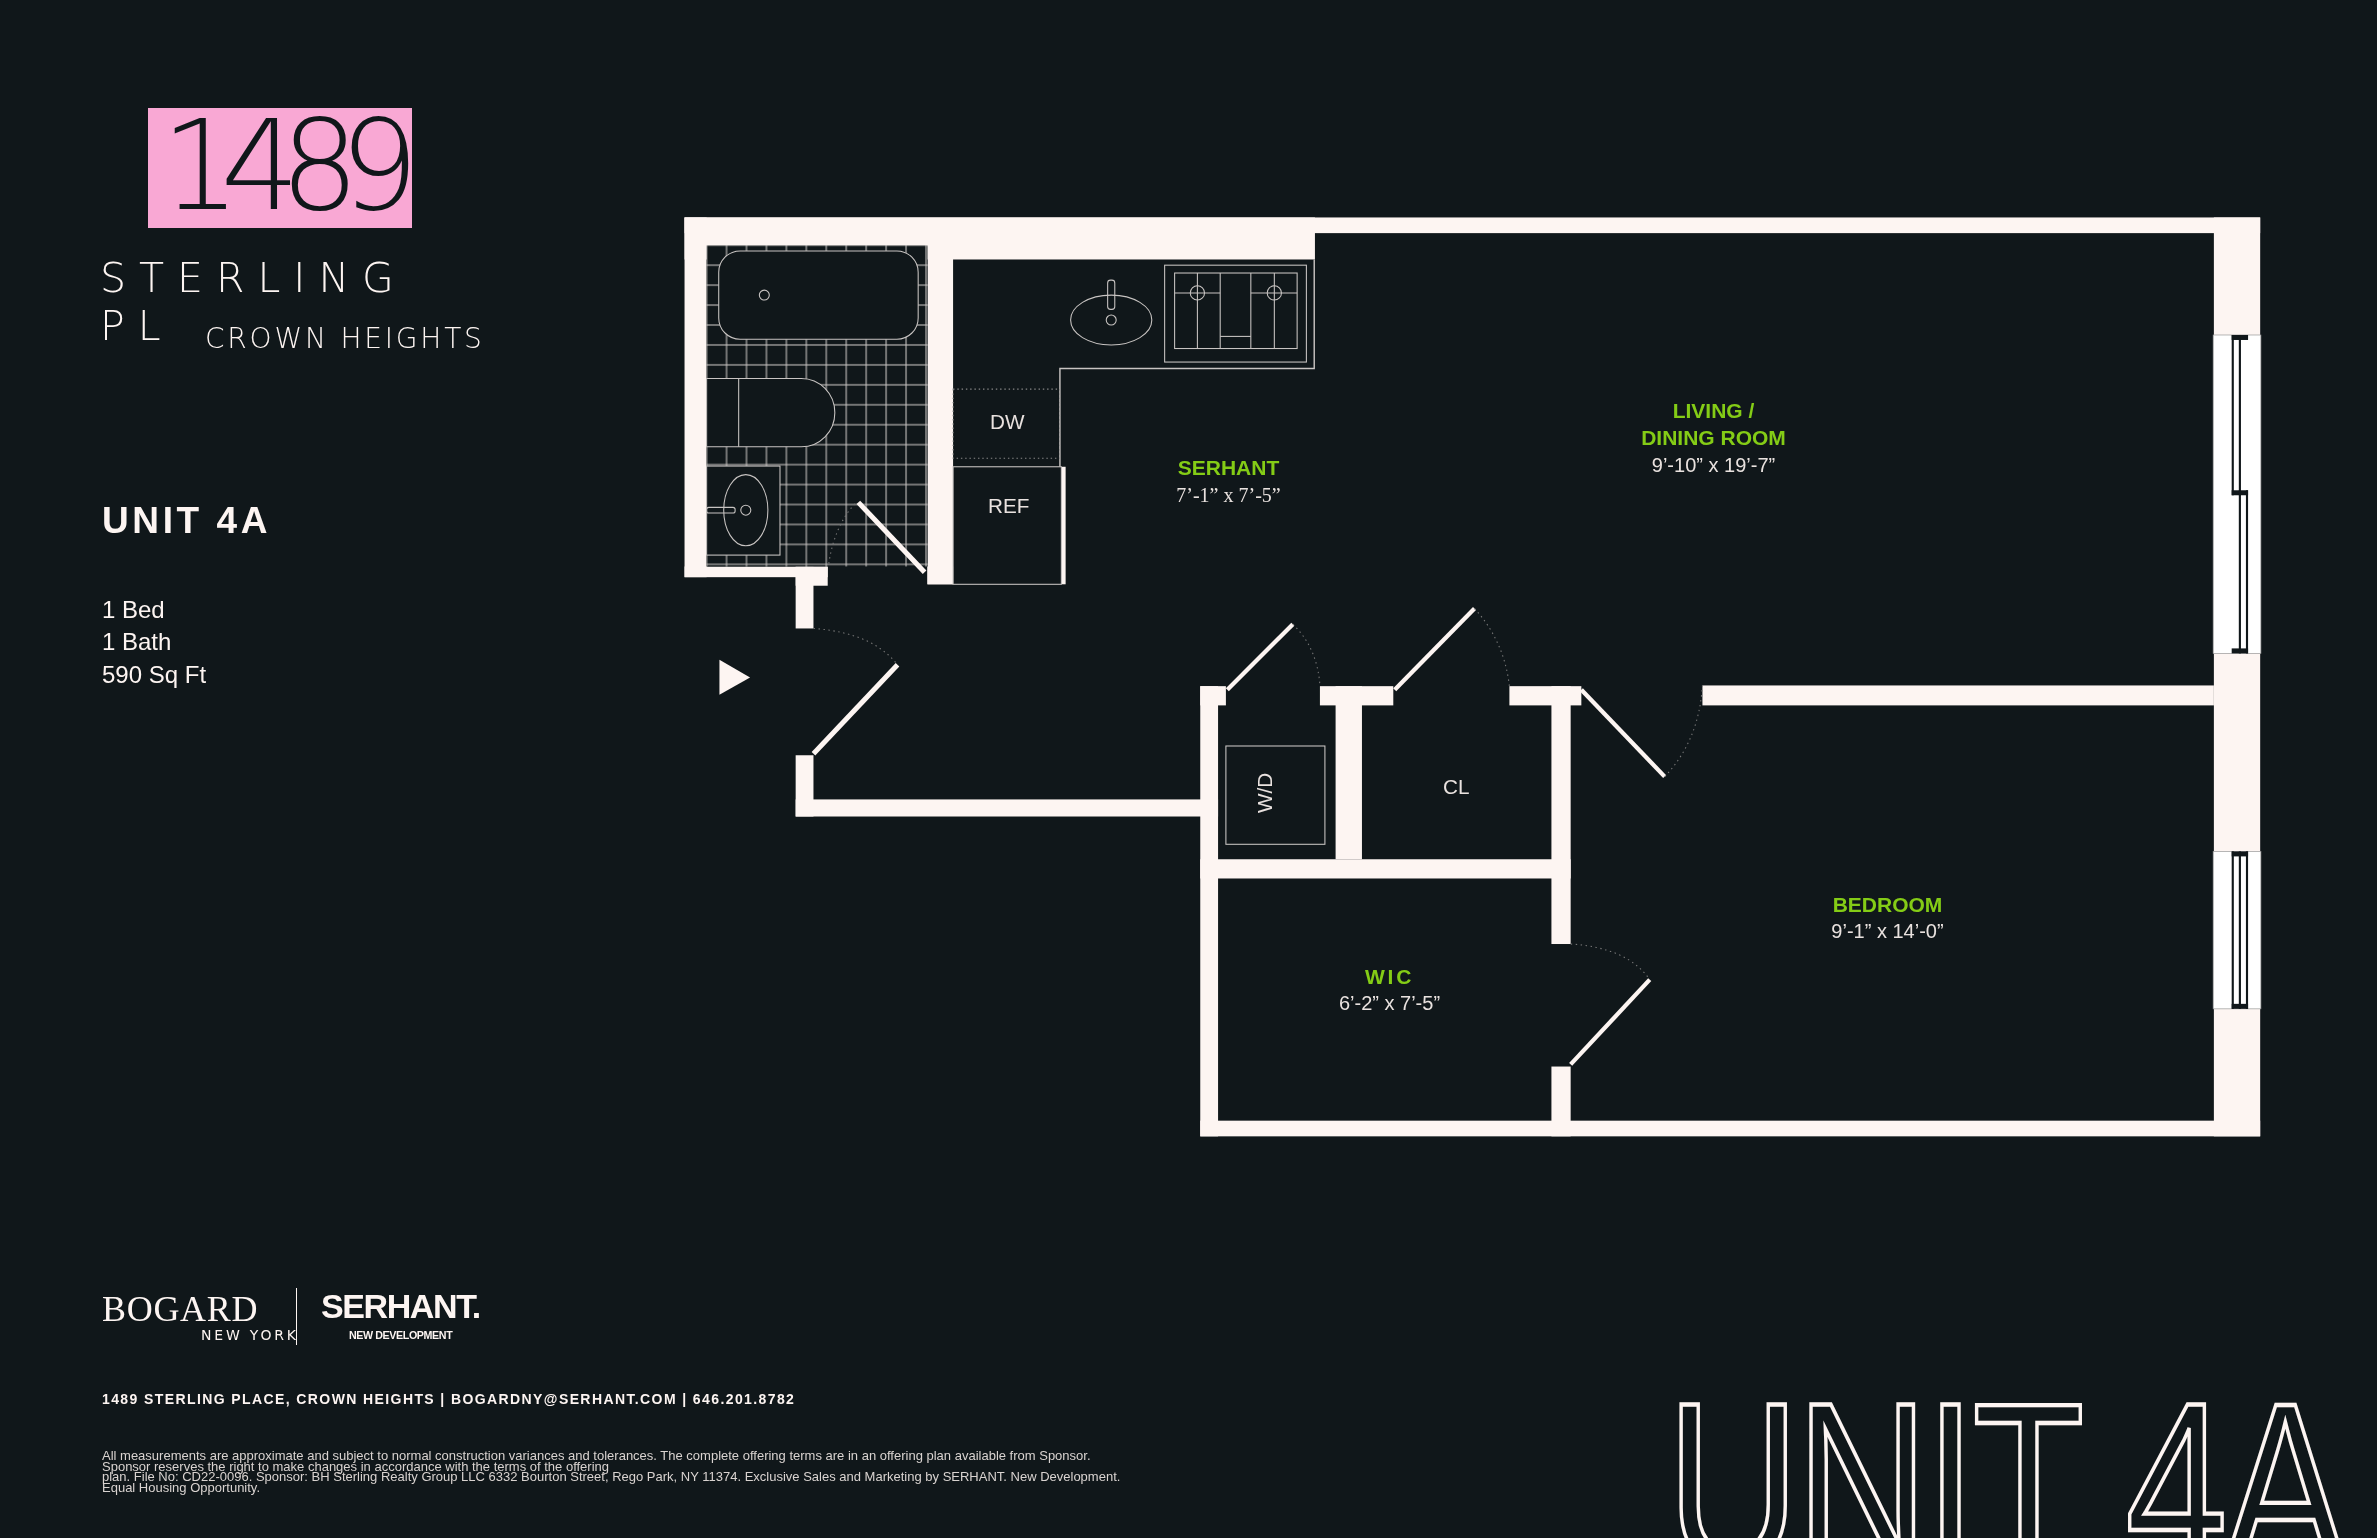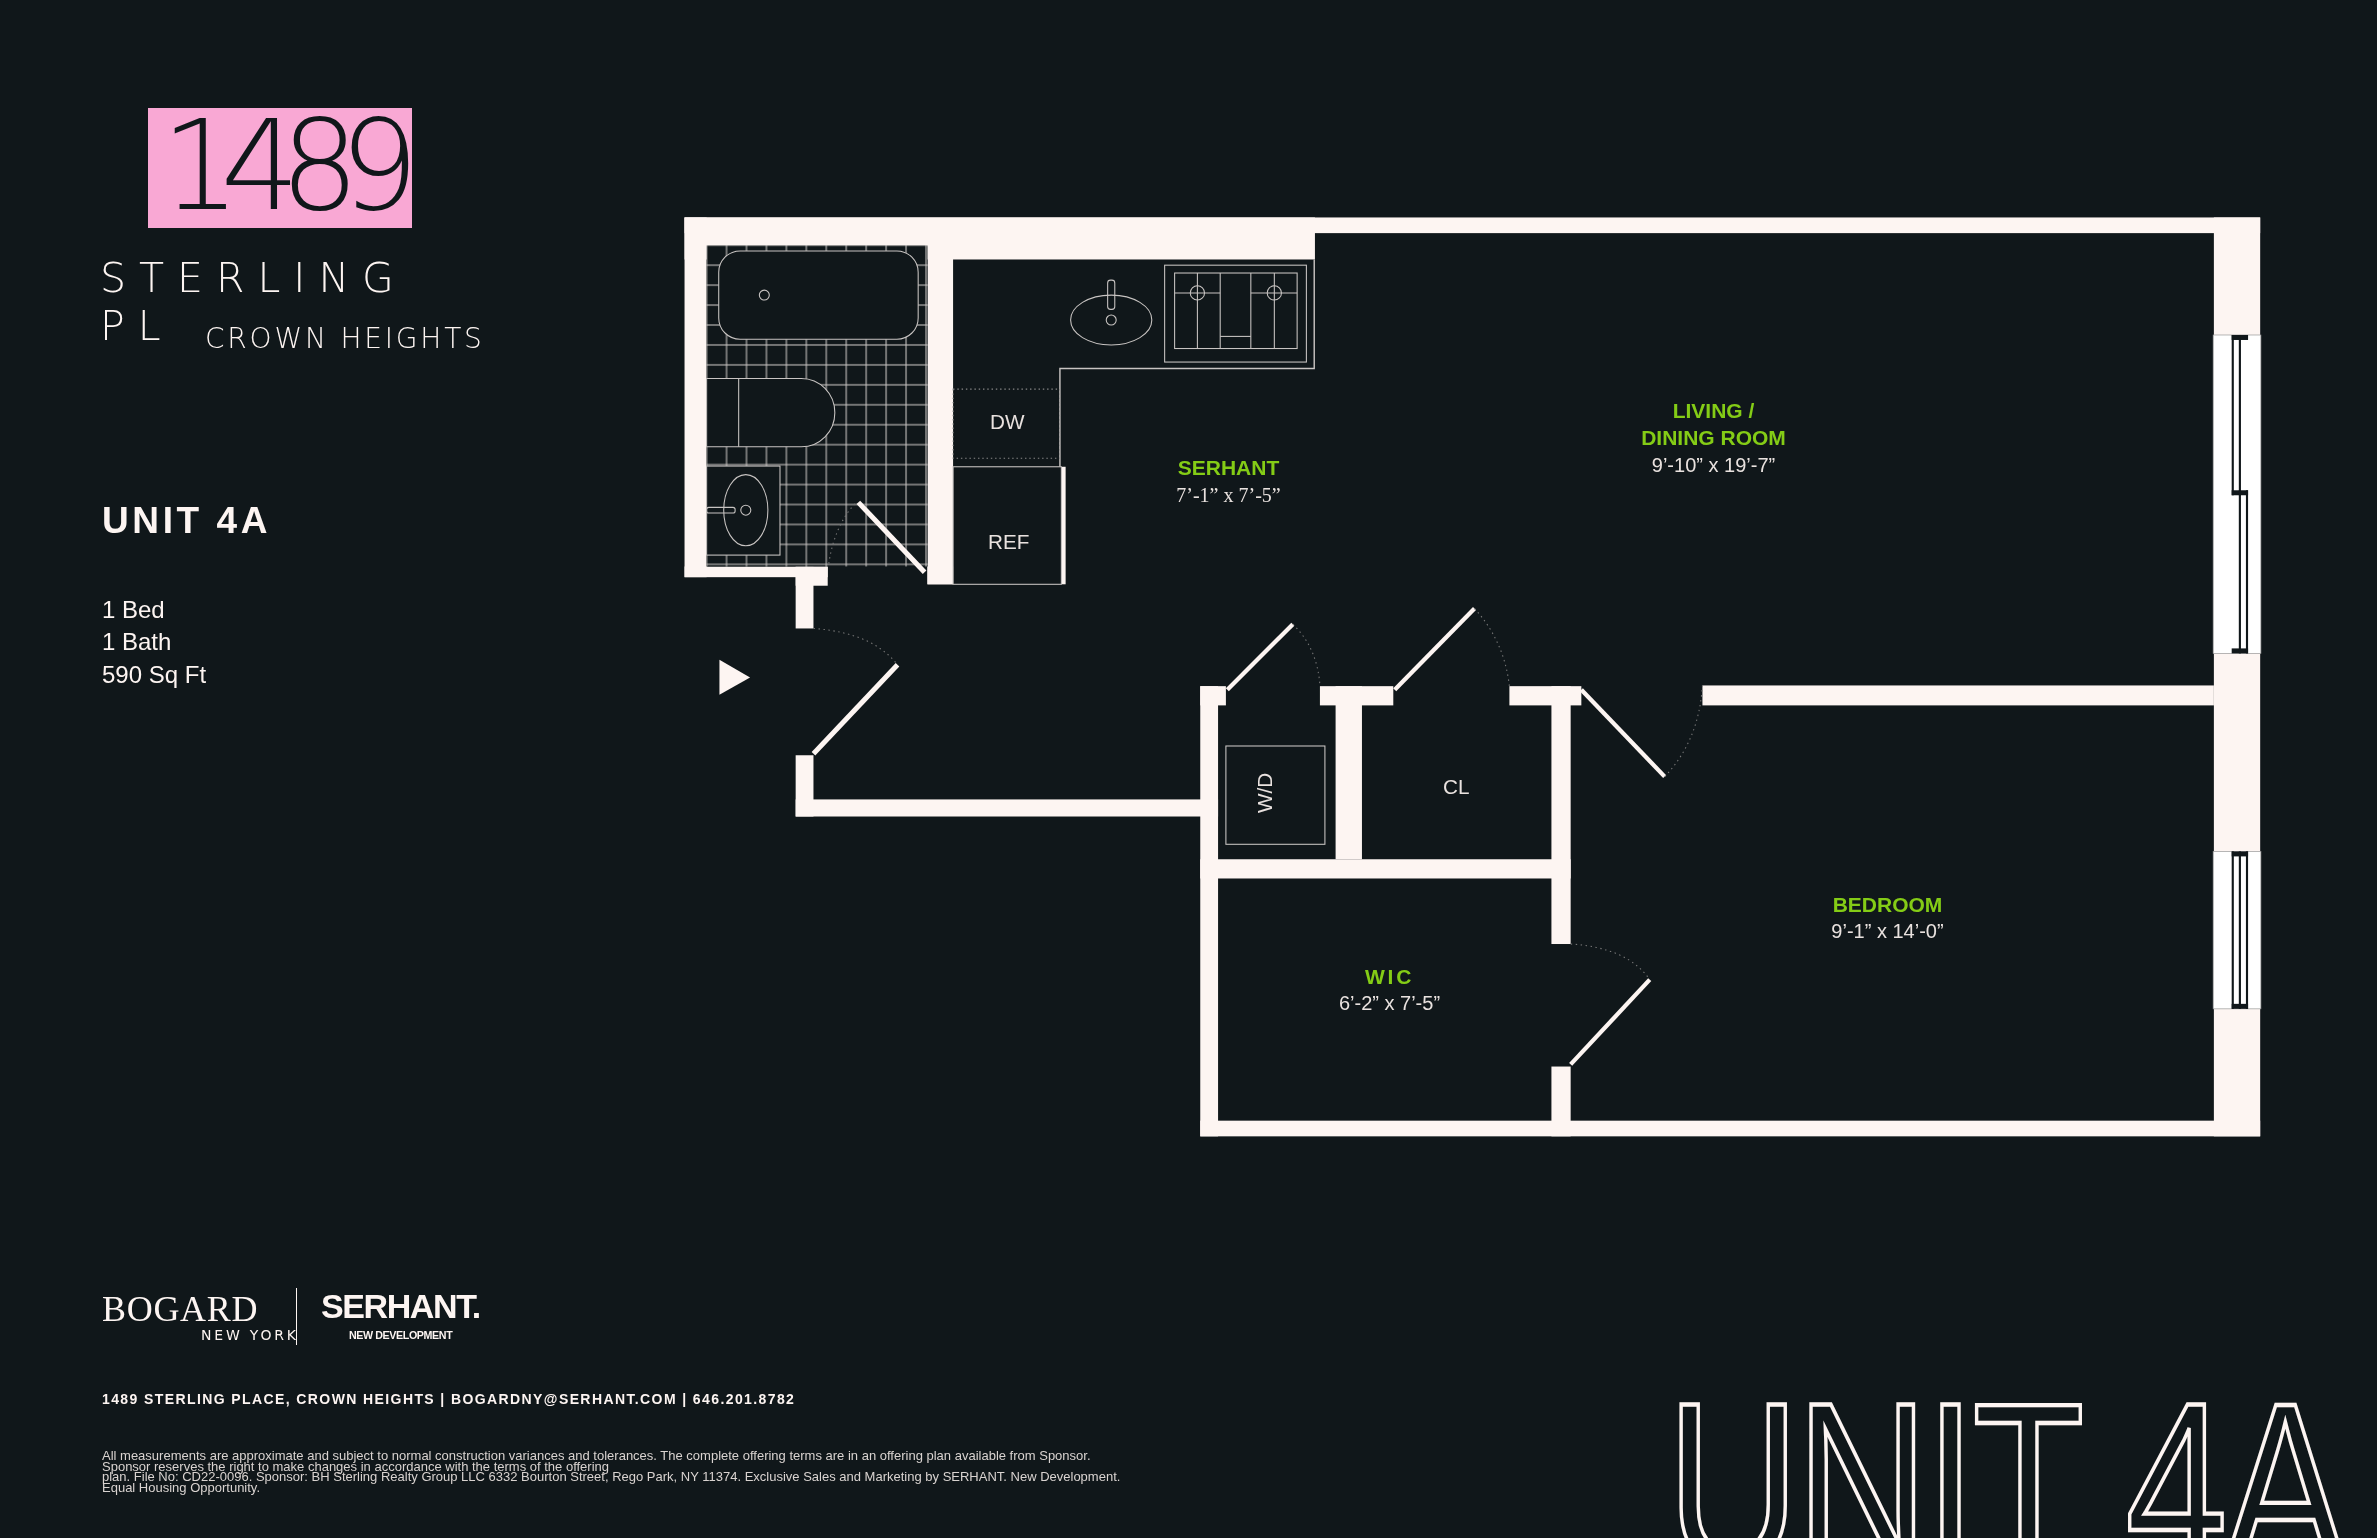--- a/index.html
+++ b/index.html
@@ -162,21 +162,21 @@
 <div class="room-name" style="left:1596px; top:426px; width:235px;">DINING ROOM</div>
 <div class="room-dim" style="left:1596px; top:454px; width:235px;">9’-10” x 19’-7”</div>
 
 <div class="room-name" style="left:1770px; top:893px; width:235px;">BEDROOM</div>
 <div class="room-dim" style="left:1770px; top:920px; width:235px;">9’-1” x 14’-0”</div>
 
 <div class="room-name" style="left:1272px; top:965px; width:235px; letter-spacing:2.8px;">WIC</div>
 <div class="room-dim" style="left:1272px; top:992px; width:235px;">6’-2” x 7’-5”</div>
 
 <div class="fixture-label" style="left:990px; top:410px;">DW</div>
-<div class="fixture-label" style="left:988px; top:530px;">REF</div>
+<div class="fixture-label" style="left:988px; top:494px;">REF</div>
 <div class="fixture-label" style="left:1253px; top:784px; transform:rotate(-90deg); transform-origin:left top; margin-top:28.5px;">W/D</div>
 <div class="fixture-label" style="left:1443px; top:775px;">CL</div>
 
 <div class="abs brand-bogard">BOGARD</div>
 <div class="abs brand-bogard-sub">NEW YORK</div>
 <div class="abs brand-divider"></div>
 <div class="abs brand-serhant">SERHANT.</div>
 <div class="abs brand-serhant-sub">NEW DEVELOPMENT</div>
 
 <div class="abs contact">1489 STERLING PLACE, CROWN HEIGHTS  |  BOGARDNY@SERHANT.COM  |  646.201.8782</div>

